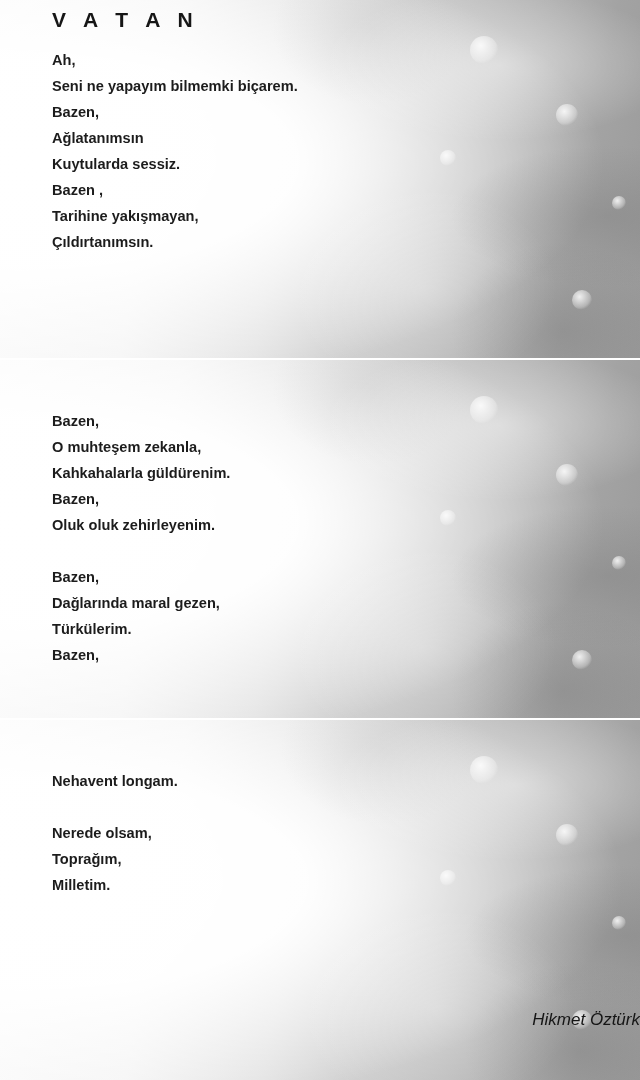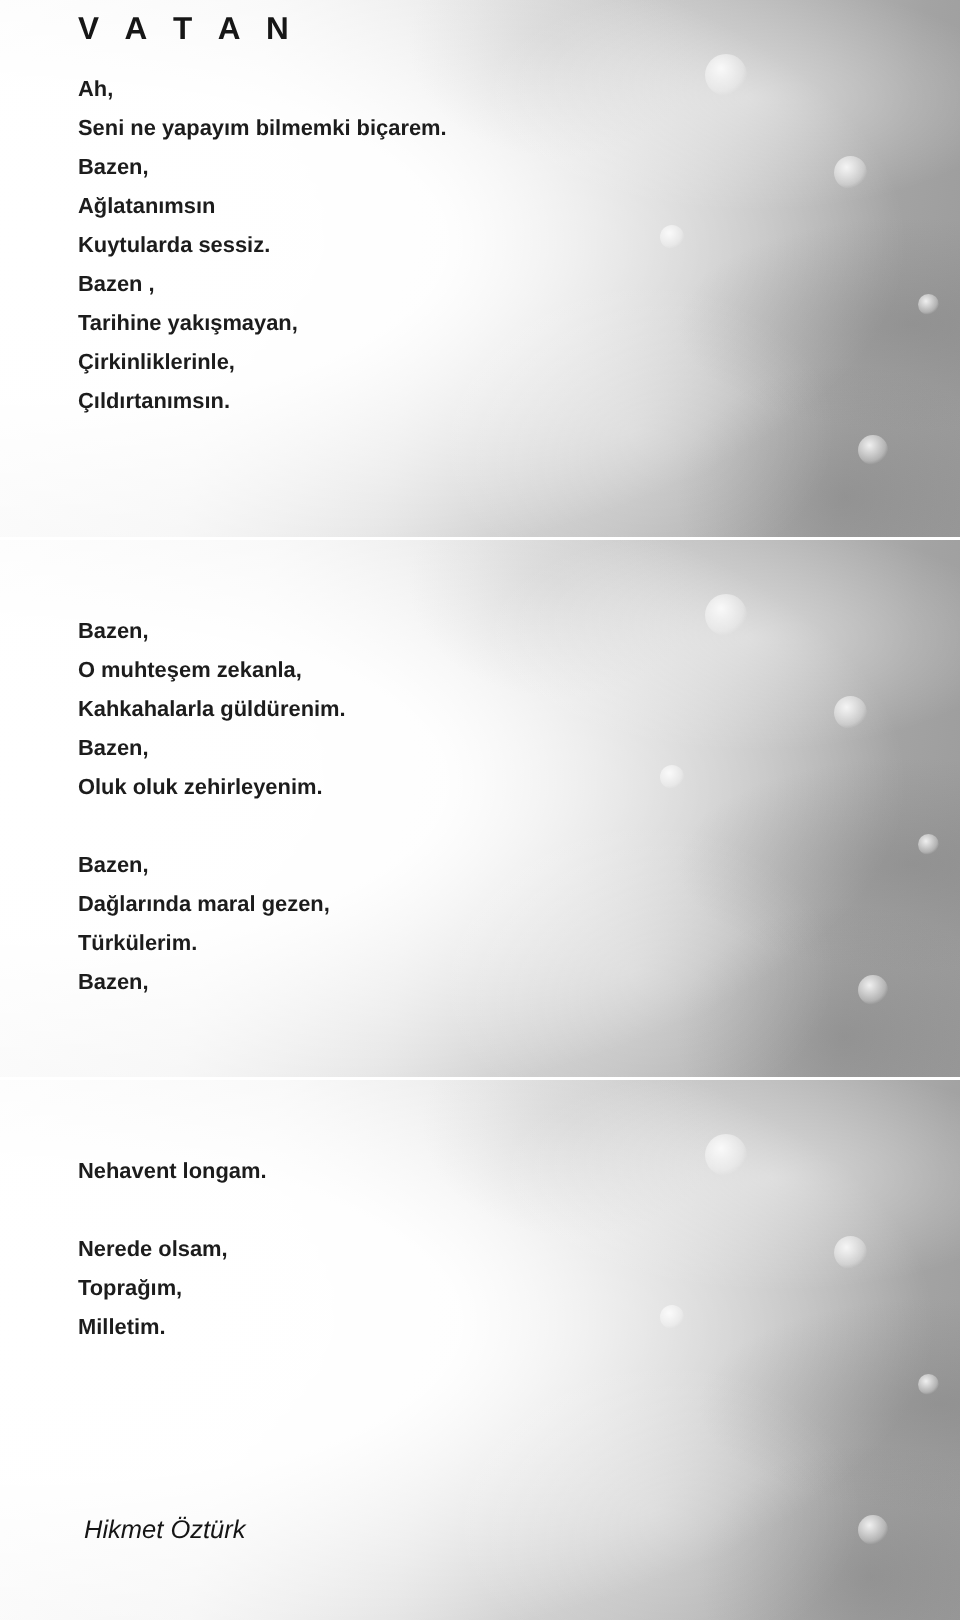--- a/index.html
+++ b/index.html
@@ -86,20 +86,21 @@
     line-height: 26px;
     color: #1c1c1c;
     white-space: pre;
   }
   .line.blank { height: 26px; }
   .author {
     font-size: 17px;
     font-style: italic;
     font-weight: normal;
     color: #151515;
+    text-align: right;
   }
 
   #block-1 { top: 8px; }
   #block-2 { top: 48px; }
   #block-3 { top: 48px; }
   #block-author { position: absolute; left: 56px; top: 290px; }
 </style>
 </head>
 <body>
 
@@ -116,21 +117,20 @@
 
     <div class="text-block" id="block-1">
       <div class="poem-title">V A T A N</div>
       <div class="line">Ah,</div>
       <div class="line">Seni ne yapayım bilmemki biçarem.</div>
       <div class="line">Bazen,</div>
       <div class="line">Ağlatanımsın</div>
       <div class="line">Kuytularda sessiz.</div>
       <div class="line">Bazen ,</div>
       <div class="line">Tarihine yakışmayan,</div>
-      <div class="line">Çirkinliklerinle,</div>
       <div class="line">Çıldırtanımsın.</div>
     </div>
   </div>
 
   <div class="slide-gap" style="top:358px;"></div>
 
   <div class="slide" id="slide-2">
     <div class="bg-base"></div>
     <div class="bg-clouds"></div>
     <div class="bokeh" style="left:470px; top:36px; width:28px; height:28px;"></div>

